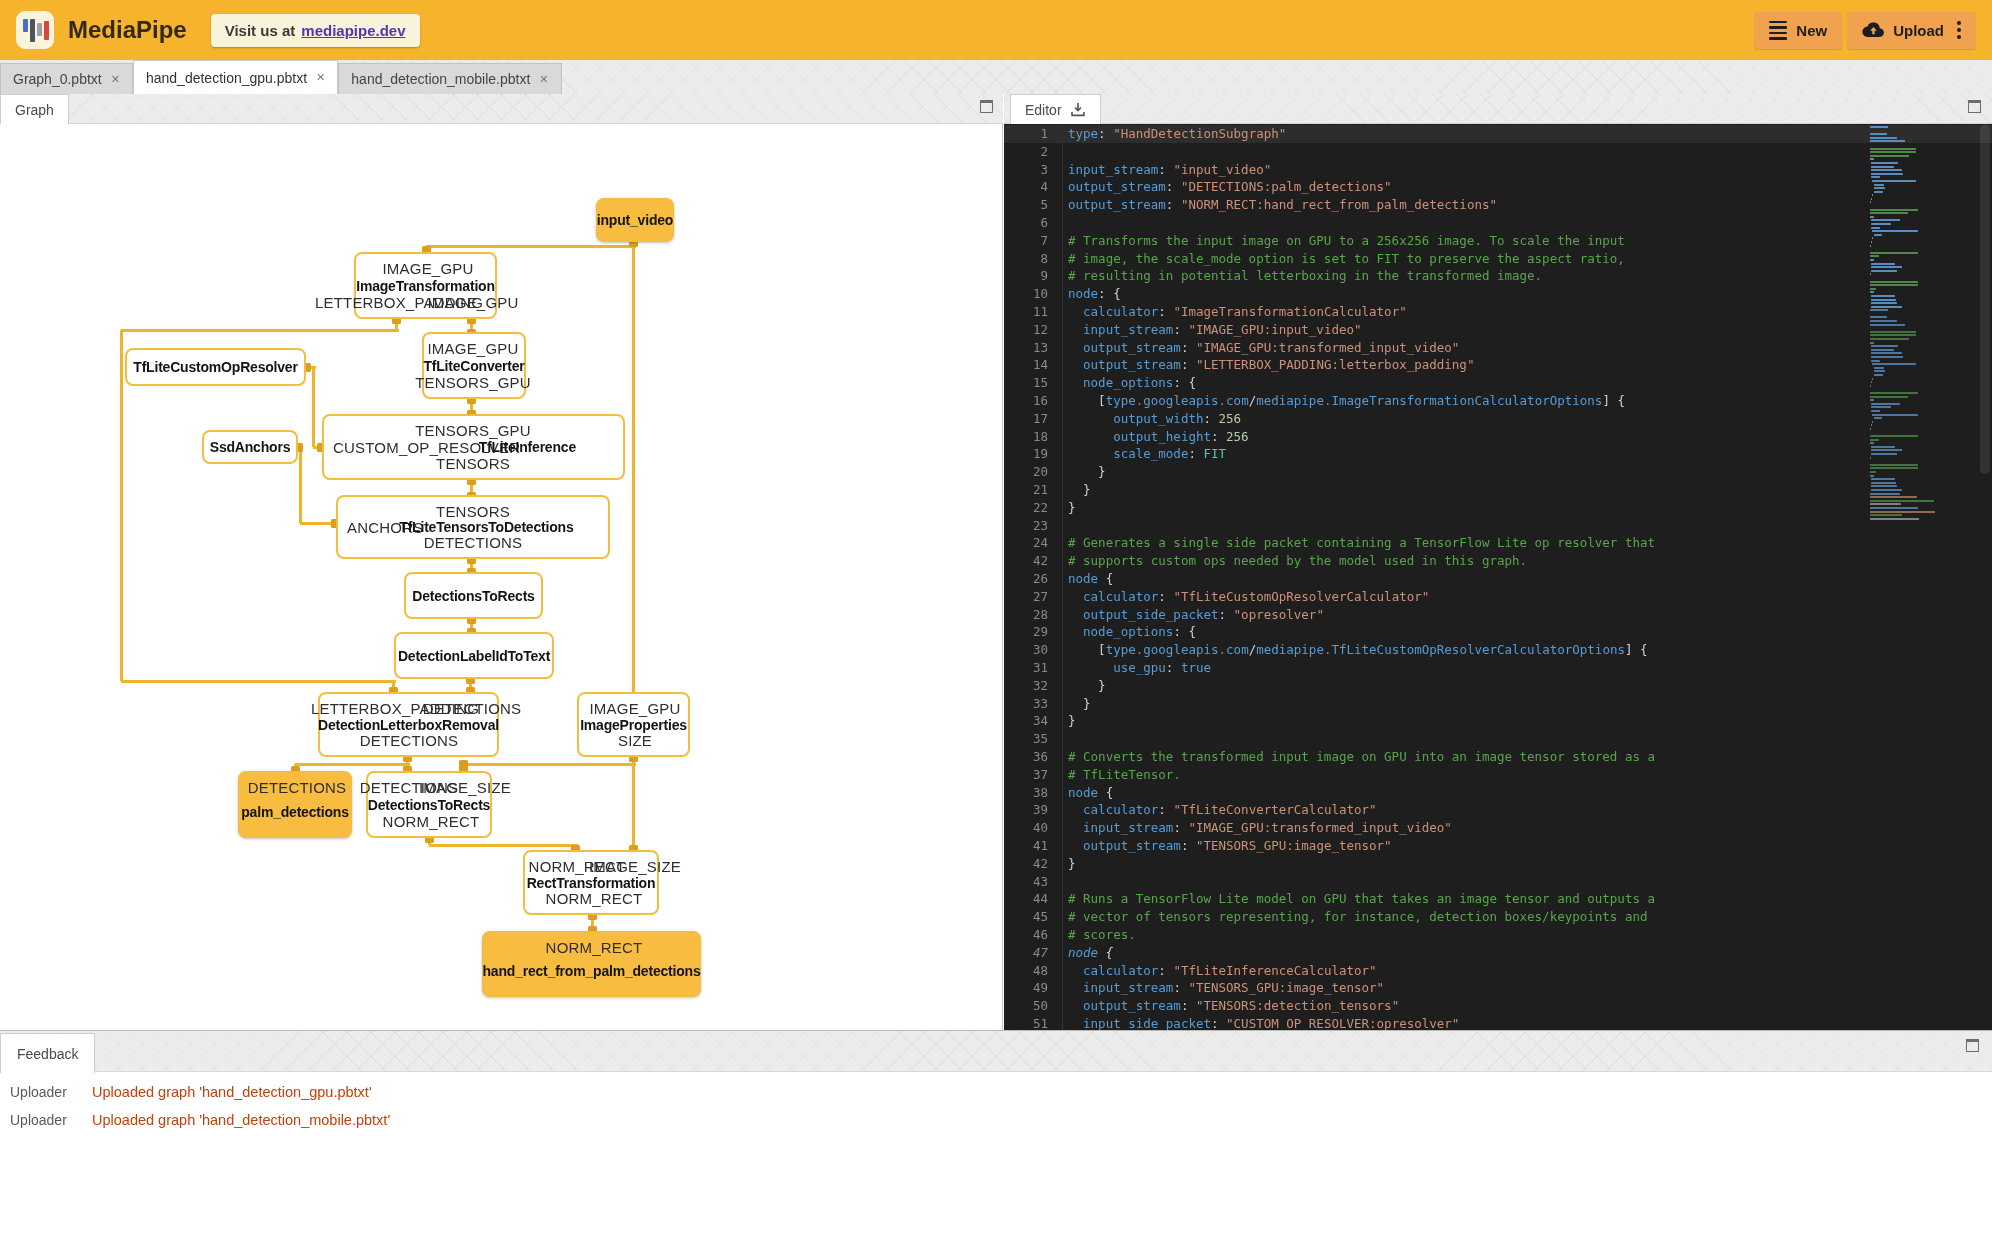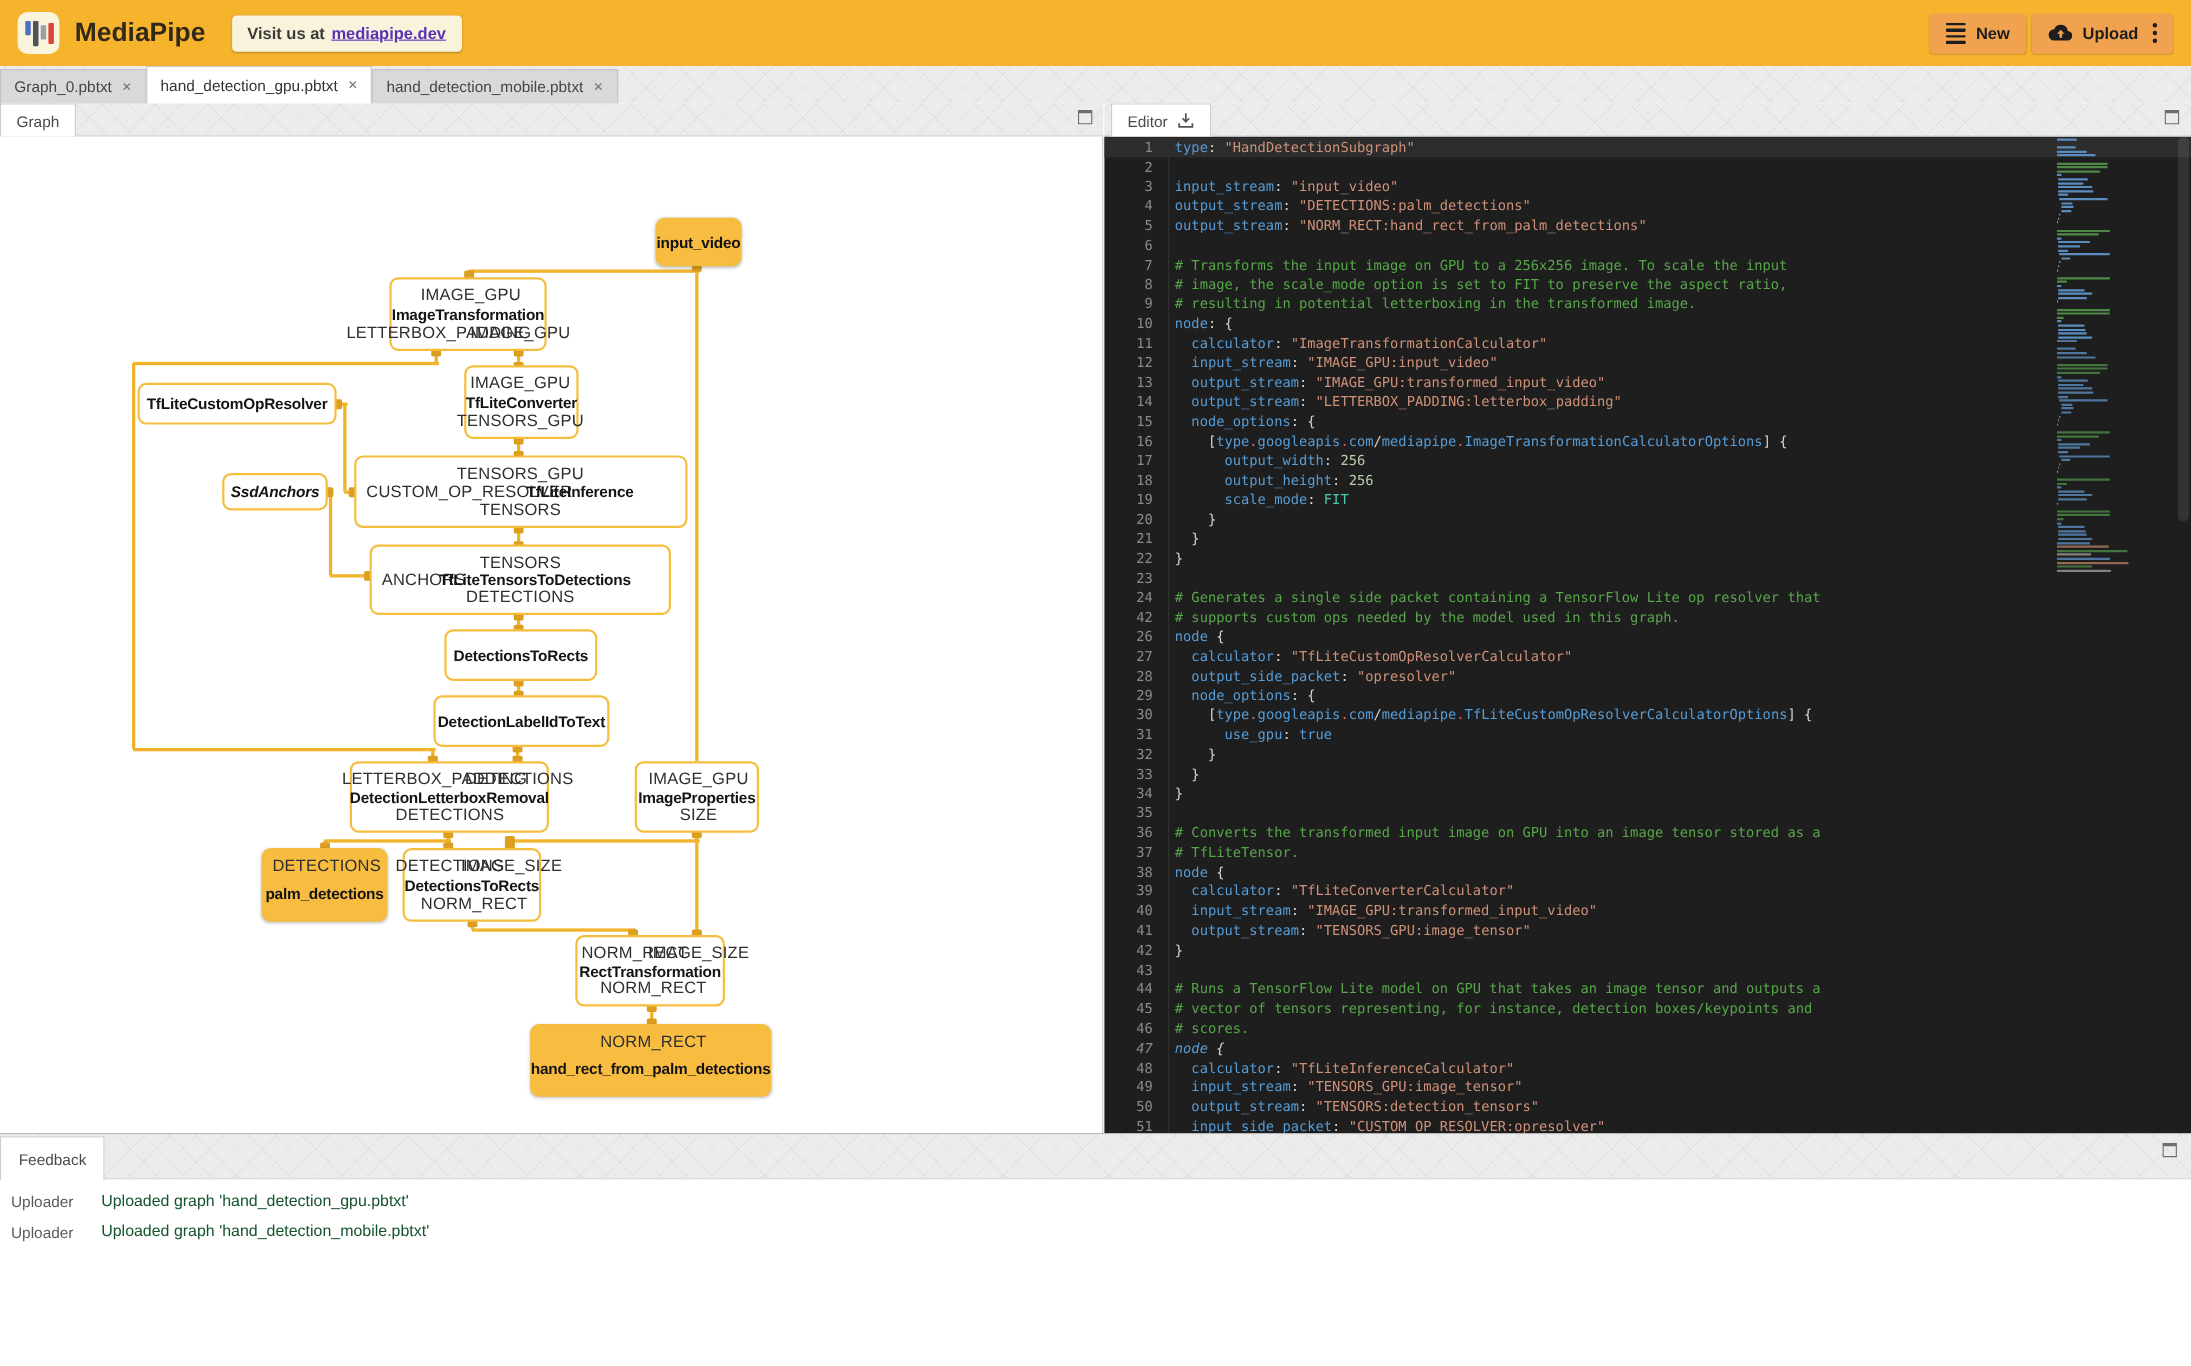--- a/index.html
+++ b/index.html
@@ -64,21 +64,21 @@
   .vscroll{position:absolute;left:974px;top:0;width:14px;height:906px;}
   .vscroll .thumb{position:absolute;left:2px;top:0;width:10px;height:350px;background:rgba(255,255,255,.09);border-radius:5px;cursor:pointer;}
   
   .fb-strip{position:absolute;left:0;top:1030px;width:1992px;height:42px;border-top:1px solid #B9B9B9;
             border-bottom:1px solid #D9D9D9;box-sizing:border-box;z-index:3;}
   .fb-tab{position:absolute;left:0;top:1033px;height:40px;background:#fff;border:1px solid #CDCDCD;border-bottom:none;
           display:flex;align-items:center;padding:0 16px;font-size:14px;color:#4a4a4a;z-index:4;box-sizing:border-box;}
   .fb-body{position:absolute;left:0;top:1072px;width:1992px;height:170px;background:#fff;z-index:2;}
   .fb-row{position:absolute;left:0;width:100%;height:28px;display:flex;align-items:center;}
   .fb-src{width:82px;padding-left:10px;font-size:14px;color:#5a5a5a;flex:none;}
-  .fb-msg{font-size:14.5px;color:#14532d;font-weight:500;text-align:right;}
+  .fb-msg{font-size:14.5px;color:#c2410c;font-weight:500;text-align:right;}
   
   .dl-icon{width:16px;height:16px;}
 </style>
 </head>
 <body>
 
 <div class="header">
   <div class="logo-tile">
     <span class="logo-bar" style="left:7px;top:8px;width:5px;height:13px;background:#4C6FBF;"></span>
     <span class="logo-bar" style="left:14px;top:8px;width:5px;height:23px;background:#4E545C;"></span>
@@ -219,21 +219,21 @@
     </div>
     <div class="gnode" style="left: 422px; top: 208px; width: 104px; height: 67px;">
       <div class="plabel topl" style="left: 49px;">IMAGE_GPU</div>
       <div class="plabel botl" style="left: 49px;">TENSORS_GPU</div>
       <div class="gtitle" style="left: 50%; top: 50%;">TfLiteConverter</div>
     </div>
     <div class="gnode" style="left: 125px; top: 224px; width: 181px; height: 38px;">
       <div class="gtitle" style="left: 50%; top: 50%;">TfLiteCustomOpResolver</div>
     </div>
     <div class="gnode" style="left: 202px; top: 306px; width: 96px; height: 34px;">
-      <div class="gtitle" style="left: 50%; top: 50%; font-style: italic;">SsdAnchors</div>
+      <div class="gtitle" style="left: 50%; top: 50%;">SsdAnchors</div>
     </div>
     <div class="gnode" style="left: 322px; top: 290px; width: 303px; height: 66px;">
       <div class="plabel topl" style="left: 149px;">TENSORS_GPU</div>
       <div class="plabel botl" style="left: 149px;">TENSORS</div>
       <div class="plabel leftl" style="top: 50%;">CUSTOM_OP_RESOLVER</div>
       <div class="gtitle" style="left: 68%; top: 50%;">TfLiteInference</div>
     </div>
     <div class="gnode" style="left: 336px; top: 371px; width: 274px; height: 64px;">
       <div class="plabel topl" style="left: 135px;">TENSORS</div>
       <div class="plabel botl" style="left: 135px;">DETECTIONS</div>

